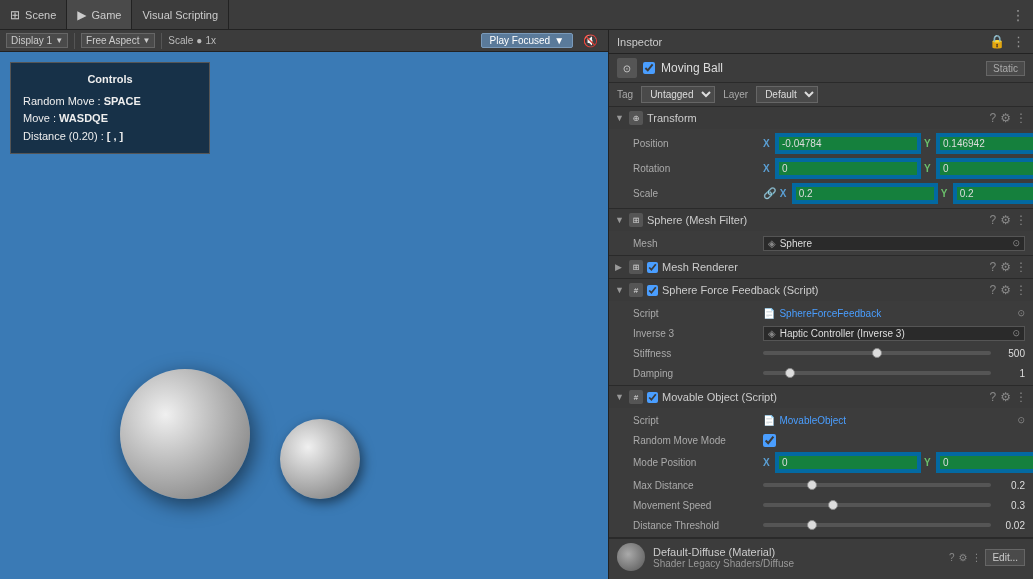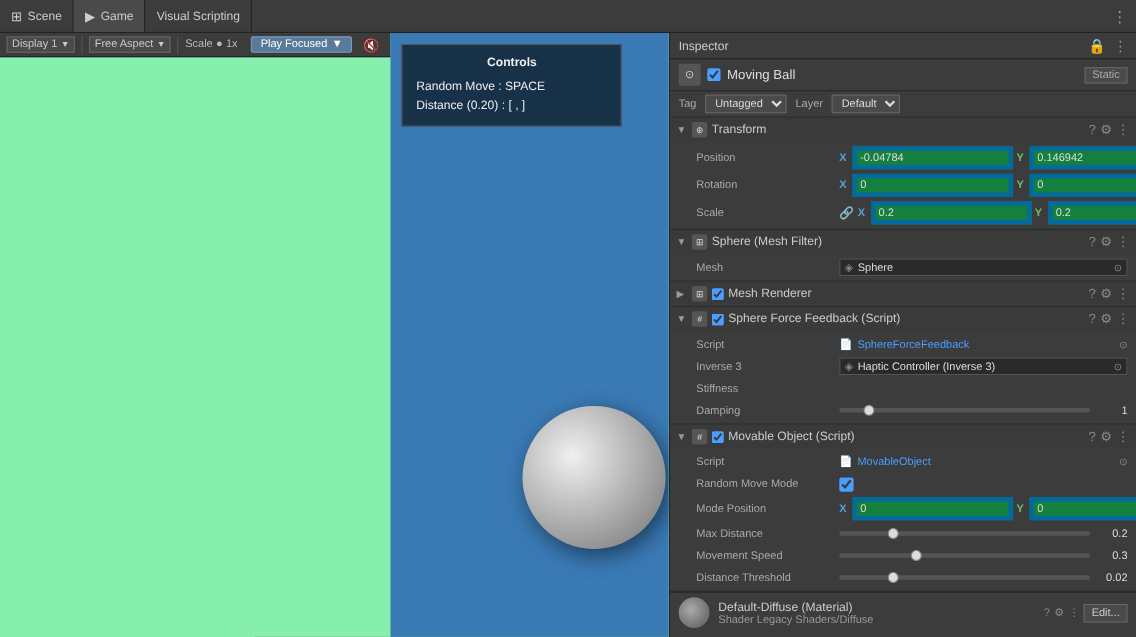--- a/index.html
+++ b/index.html
@@ -52,24 +52,24 @@
     
     .main-content {
       display: flex;
       flex: 1;
       overflow: hidden;
     }
 
     
     .game-view {
       flex: 1;
-      background: #86efac;
+      background: #4c1d95;
       position: relative;
       display: flex;
-      flex-direction: row;
+      flex-direction: column;
       overflow: hidden;
     }
 
     .game-toolbar {
       display: flex;
       align-items: center;
       background: #3c3c3c;
       border-bottom: 1px solid #222;
       height: 22px;
       padding: 0 6px;
@@ -137,21 +137,21 @@
       color: #eee;
       font-size: 11px;
       line-height: 1.6;
       min-width: 200px;
     }
     .controls-title {
       text-align: center;
       font-weight: bold;
       margin-bottom: 4px;
     }
-    .ctrl-bold { font-weight: normal; }
+    .ctrl-bold { font-weight: bold; }
 
     
     .sphere-container {
       position: absolute;
       bottom: 80px;
       left: 120px;
       display: flex;
       align-items: flex-end;
       gap: 30px;
     }
@@ -516,20 +516,21 @@
         <span class="arrow">▼</span>
       </div>
       <button class="mute-btn">🔇</button>
     </div>
 
     <div class="game-scene">
 
       <div class="controls-overlay">
         <div class="controls-title">Controls</div>
         <div>Random Move : <span class="ctrl-bold">SPACE</span></div>
+        <div>Move : <span class="ctrl-bold">WASDQE</span></div>
         <div>Distance (0.20) : <span class="ctrl-bold">[ , ]</span></div>
       </div>
 
       <div class="sphere-container">
         <div class="sphere-large"></div>
         <div class="sphere-small"></div>
       </div>
     </div>
   </div>
 
@@ -683,20 +684,24 @@
           <div class="field-row">
             <span class="field-label">Inverse 3</span>
             <div class="mesh-ref">
               <span class="mesh-ref-icon">◈</span>
               <span class="mesh-ref-name">Haptic Controller (Inverse 3)</span>
               <span class="ref-btn">⊙</span>
             </div>
           </div>
           <div class="field-row">
             <span class="field-label">Stiffness</span>
+            <div class="slider-field">
+              <input type="range" min="0" max="1000" value="500" style="">
+              <span class="slider-val">500</span>
+            </div>
           </div>
           <div class="field-row">
             <span class="field-label">Damping</span>
             <div class="slider-field">
               <input type="range" min="0" max="10" value="1" style="">
               <span class="slider-val">1</span>
             </div>
           </div>
         </div>
       </div>

